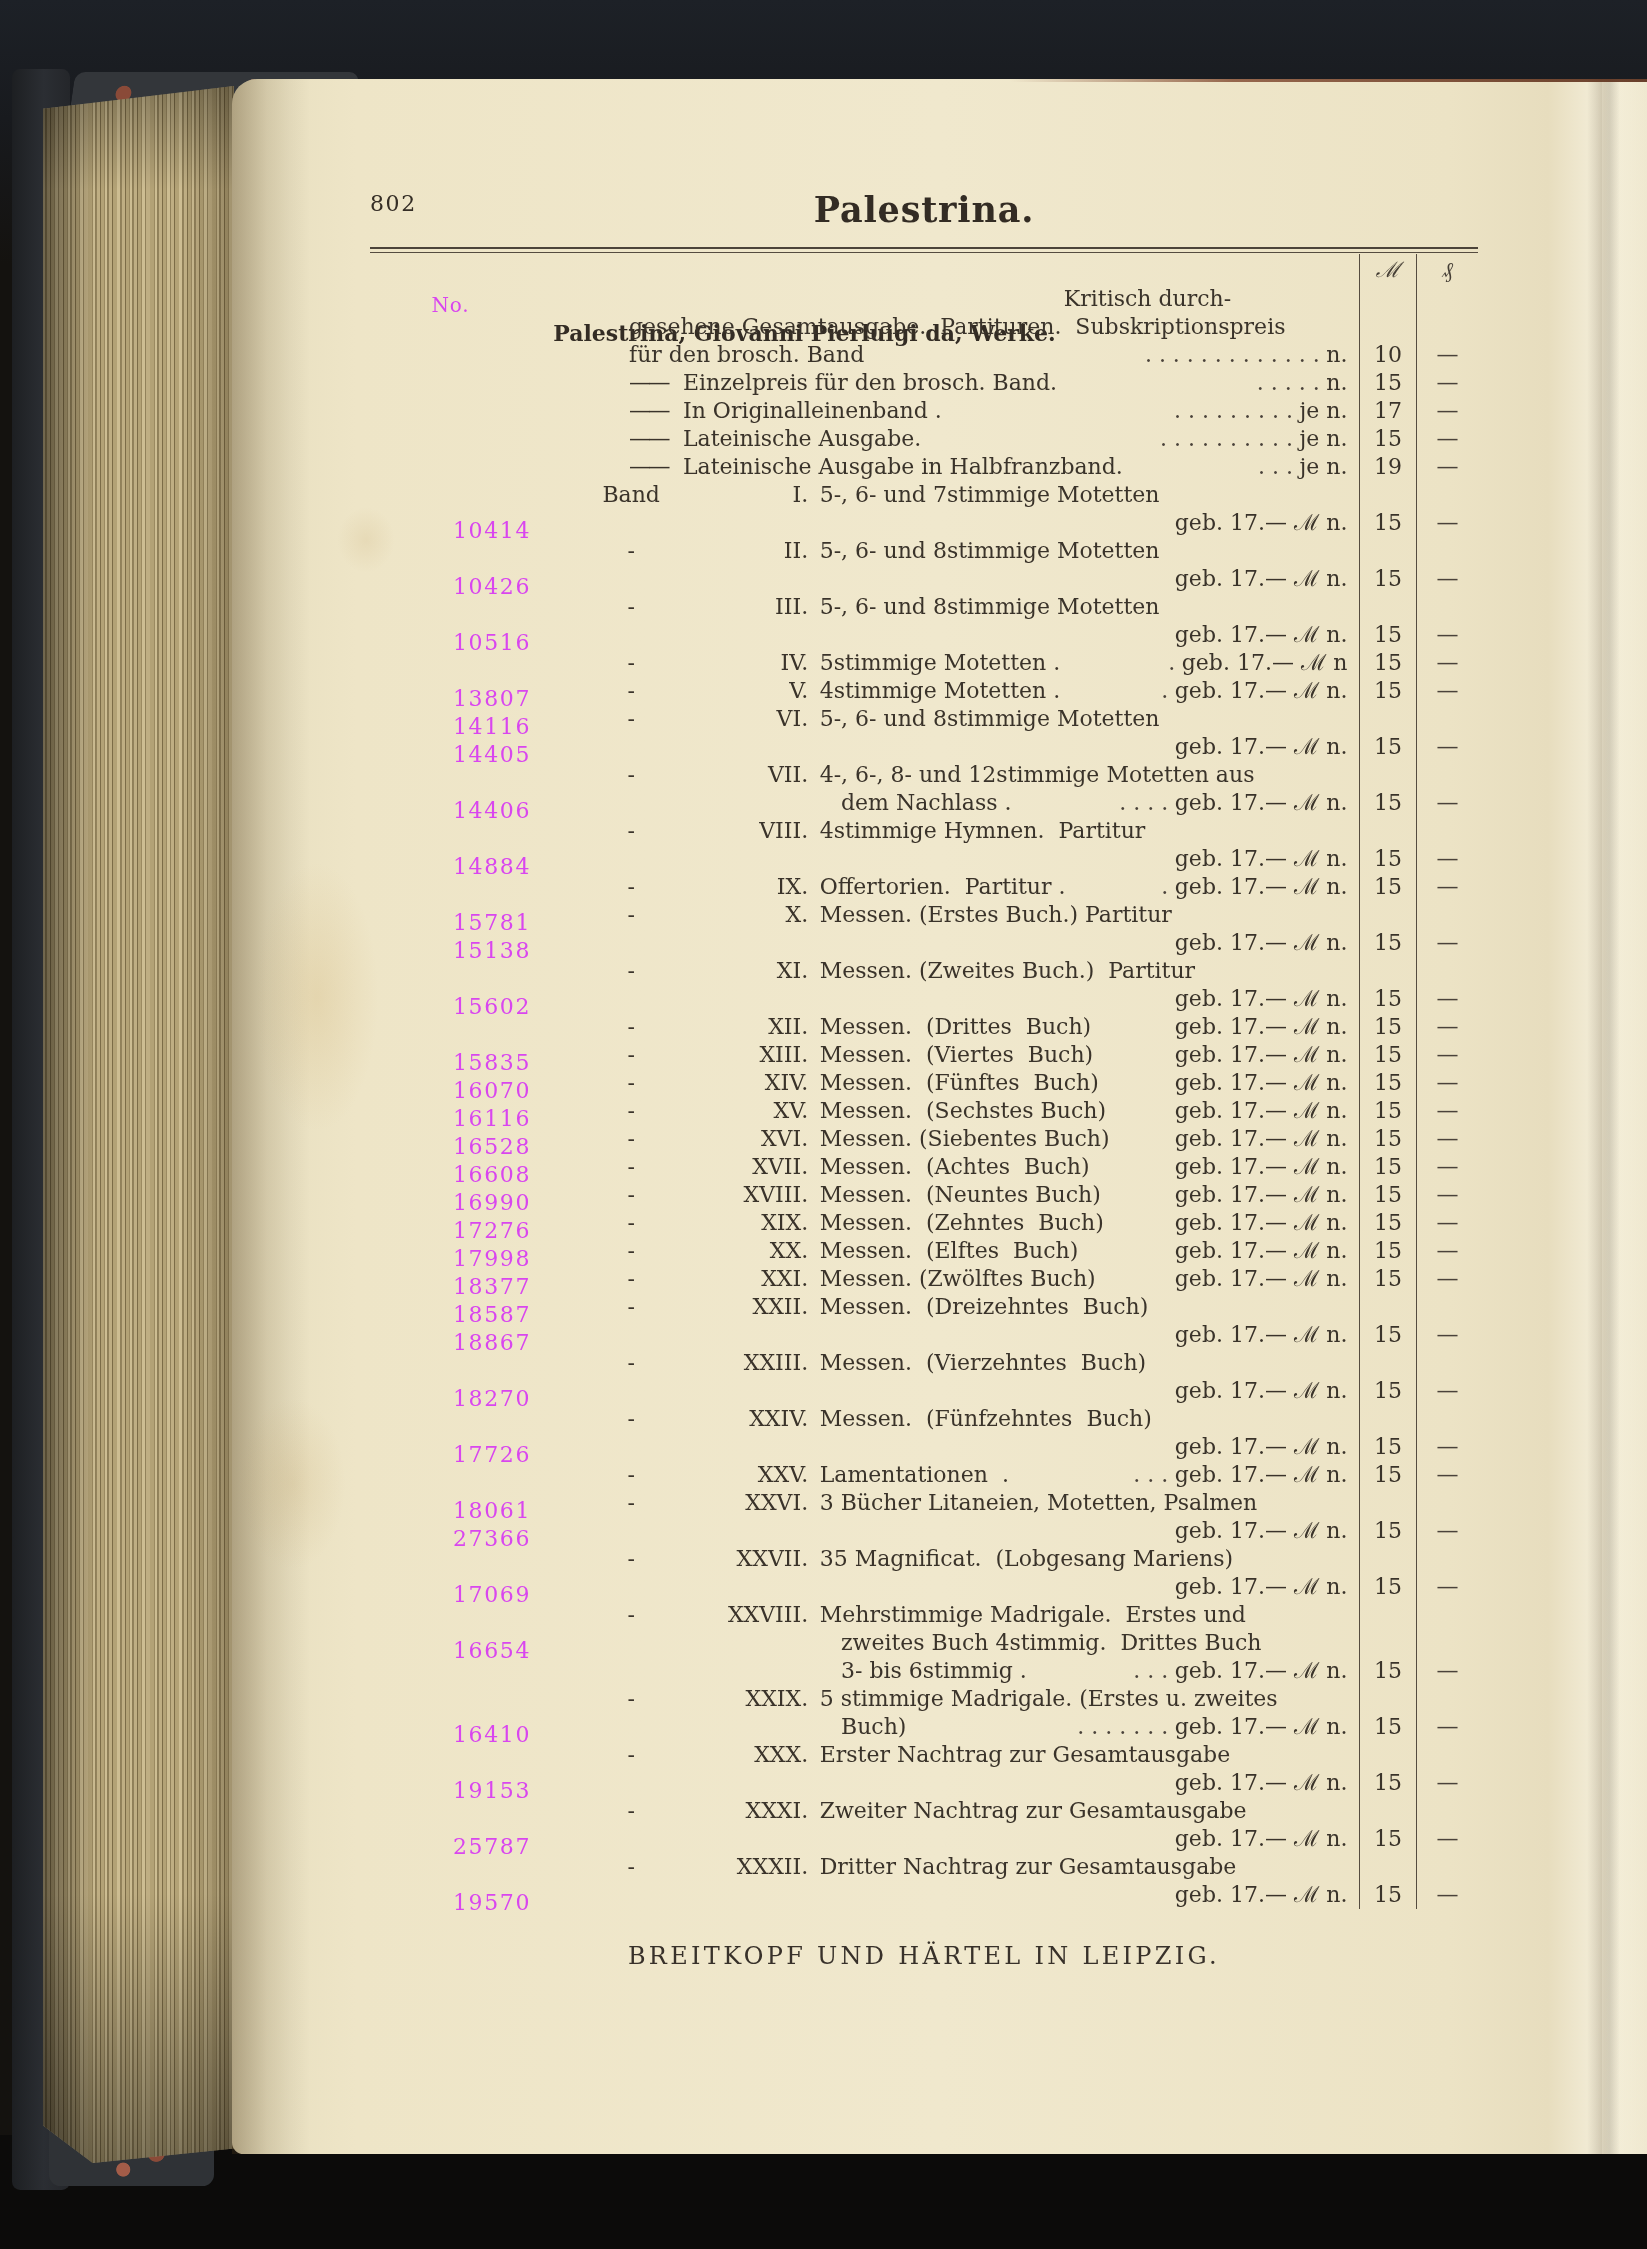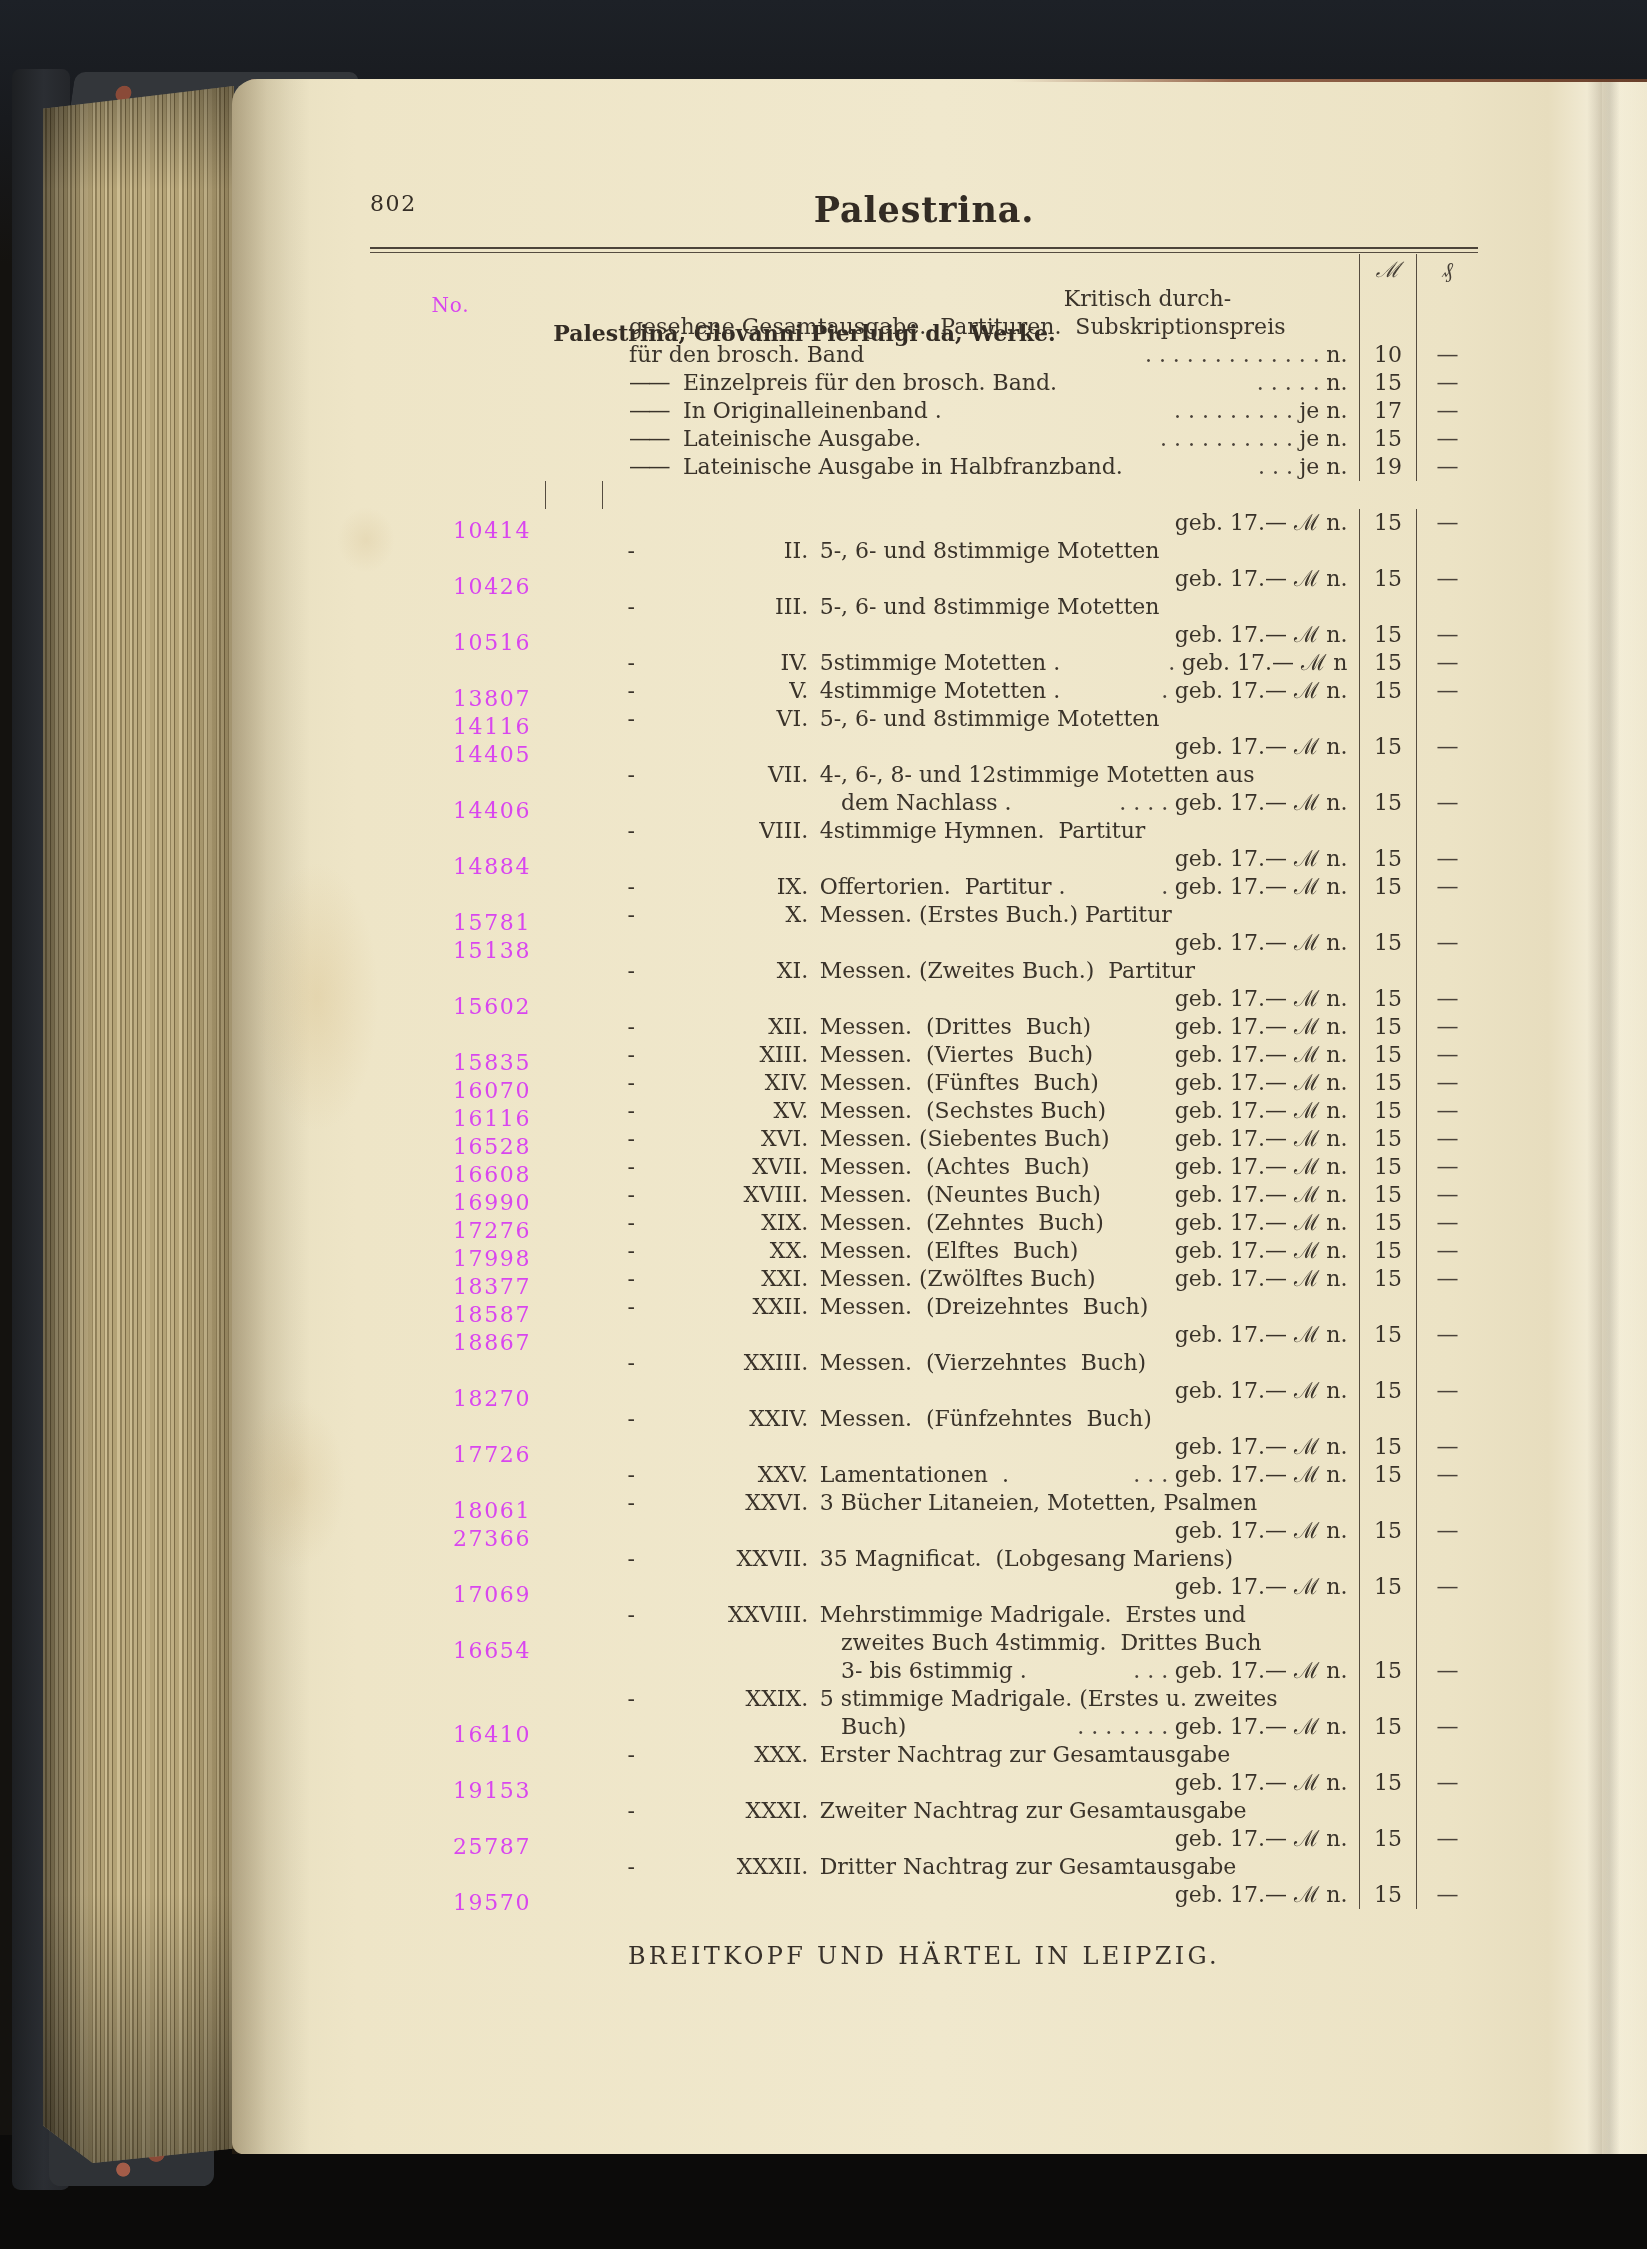--- a/index.html
+++ b/index.html
@@ -197,20 +197,25 @@
             <span class="ldash">——</span>
             <span class="txt">Lateinische Ausgabe in Halbfranzband.</span>
             <span class="leader">. . .</span>
             <span class="tail">je n.</span>
           </div>
           <div class="c-m">19</div>
           <div class="c-pf">—</div>
         </div>
         <div class="tline">
           <div class="c-no">10414</div>
+          <div class="c-main m-item">
+            <span class="c-band">Band</span>
+            <span class="c-roman">I.</span>
+            <span class="txt">5-, 6- und 7stimmige Motetten</span>
+          </div>
           <div class="c-m"></div>
           <div class="c-pf"></div>
         </div>
         <div class="tline">
           <div class="c-no"></div>
           <div class="c-main m-tail">
             <span class="tail pushed">geb. 17.— ℳ n.</span>
           </div>
           <div class="c-m">15</div>
           <div class="c-pf">—</div>

